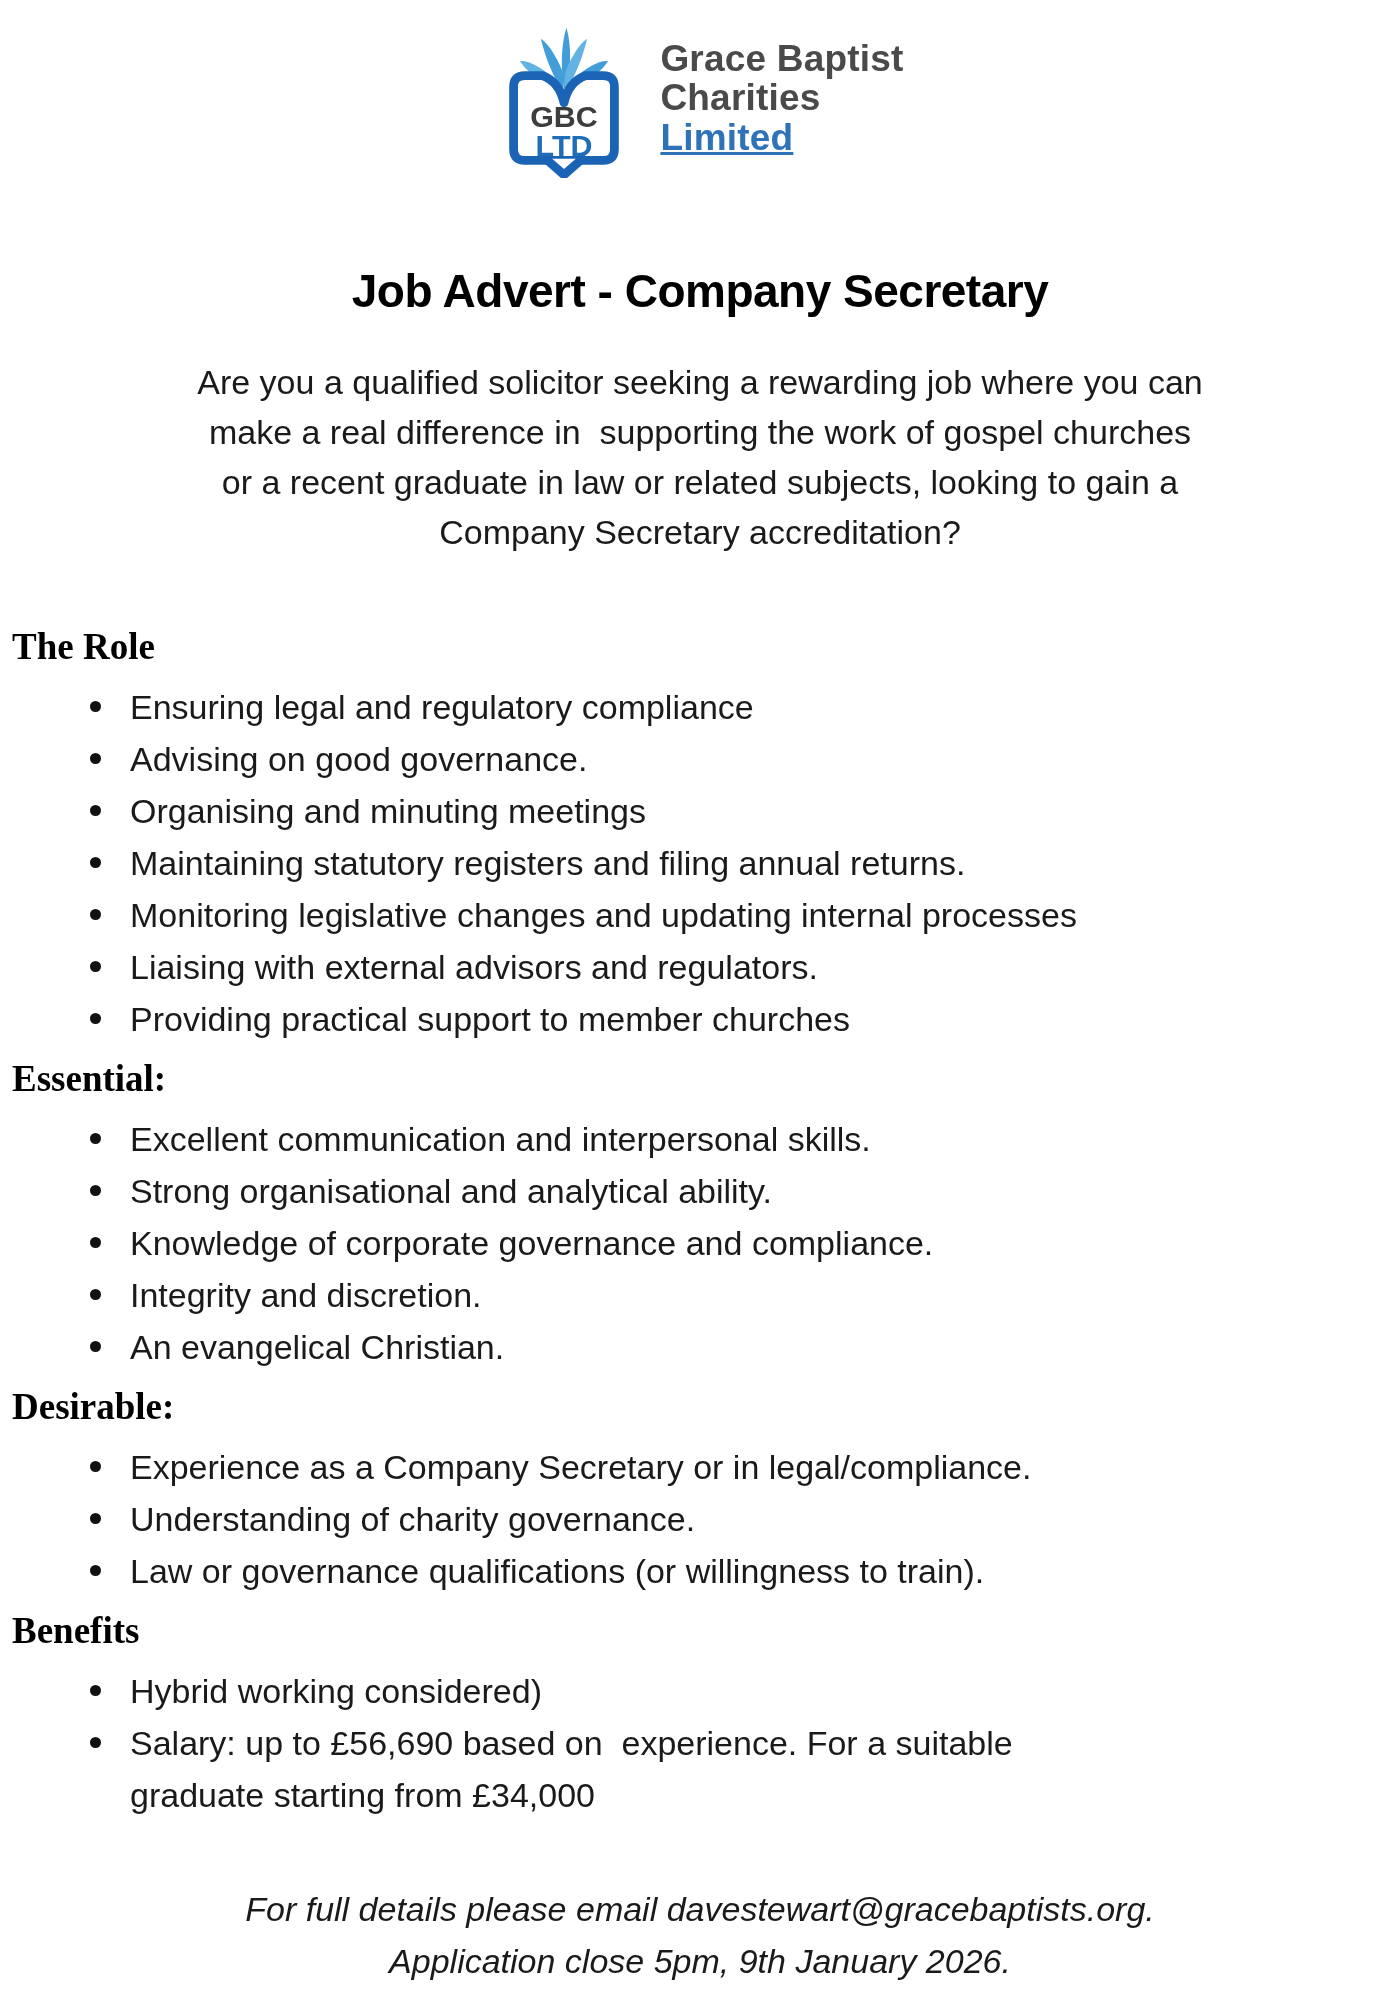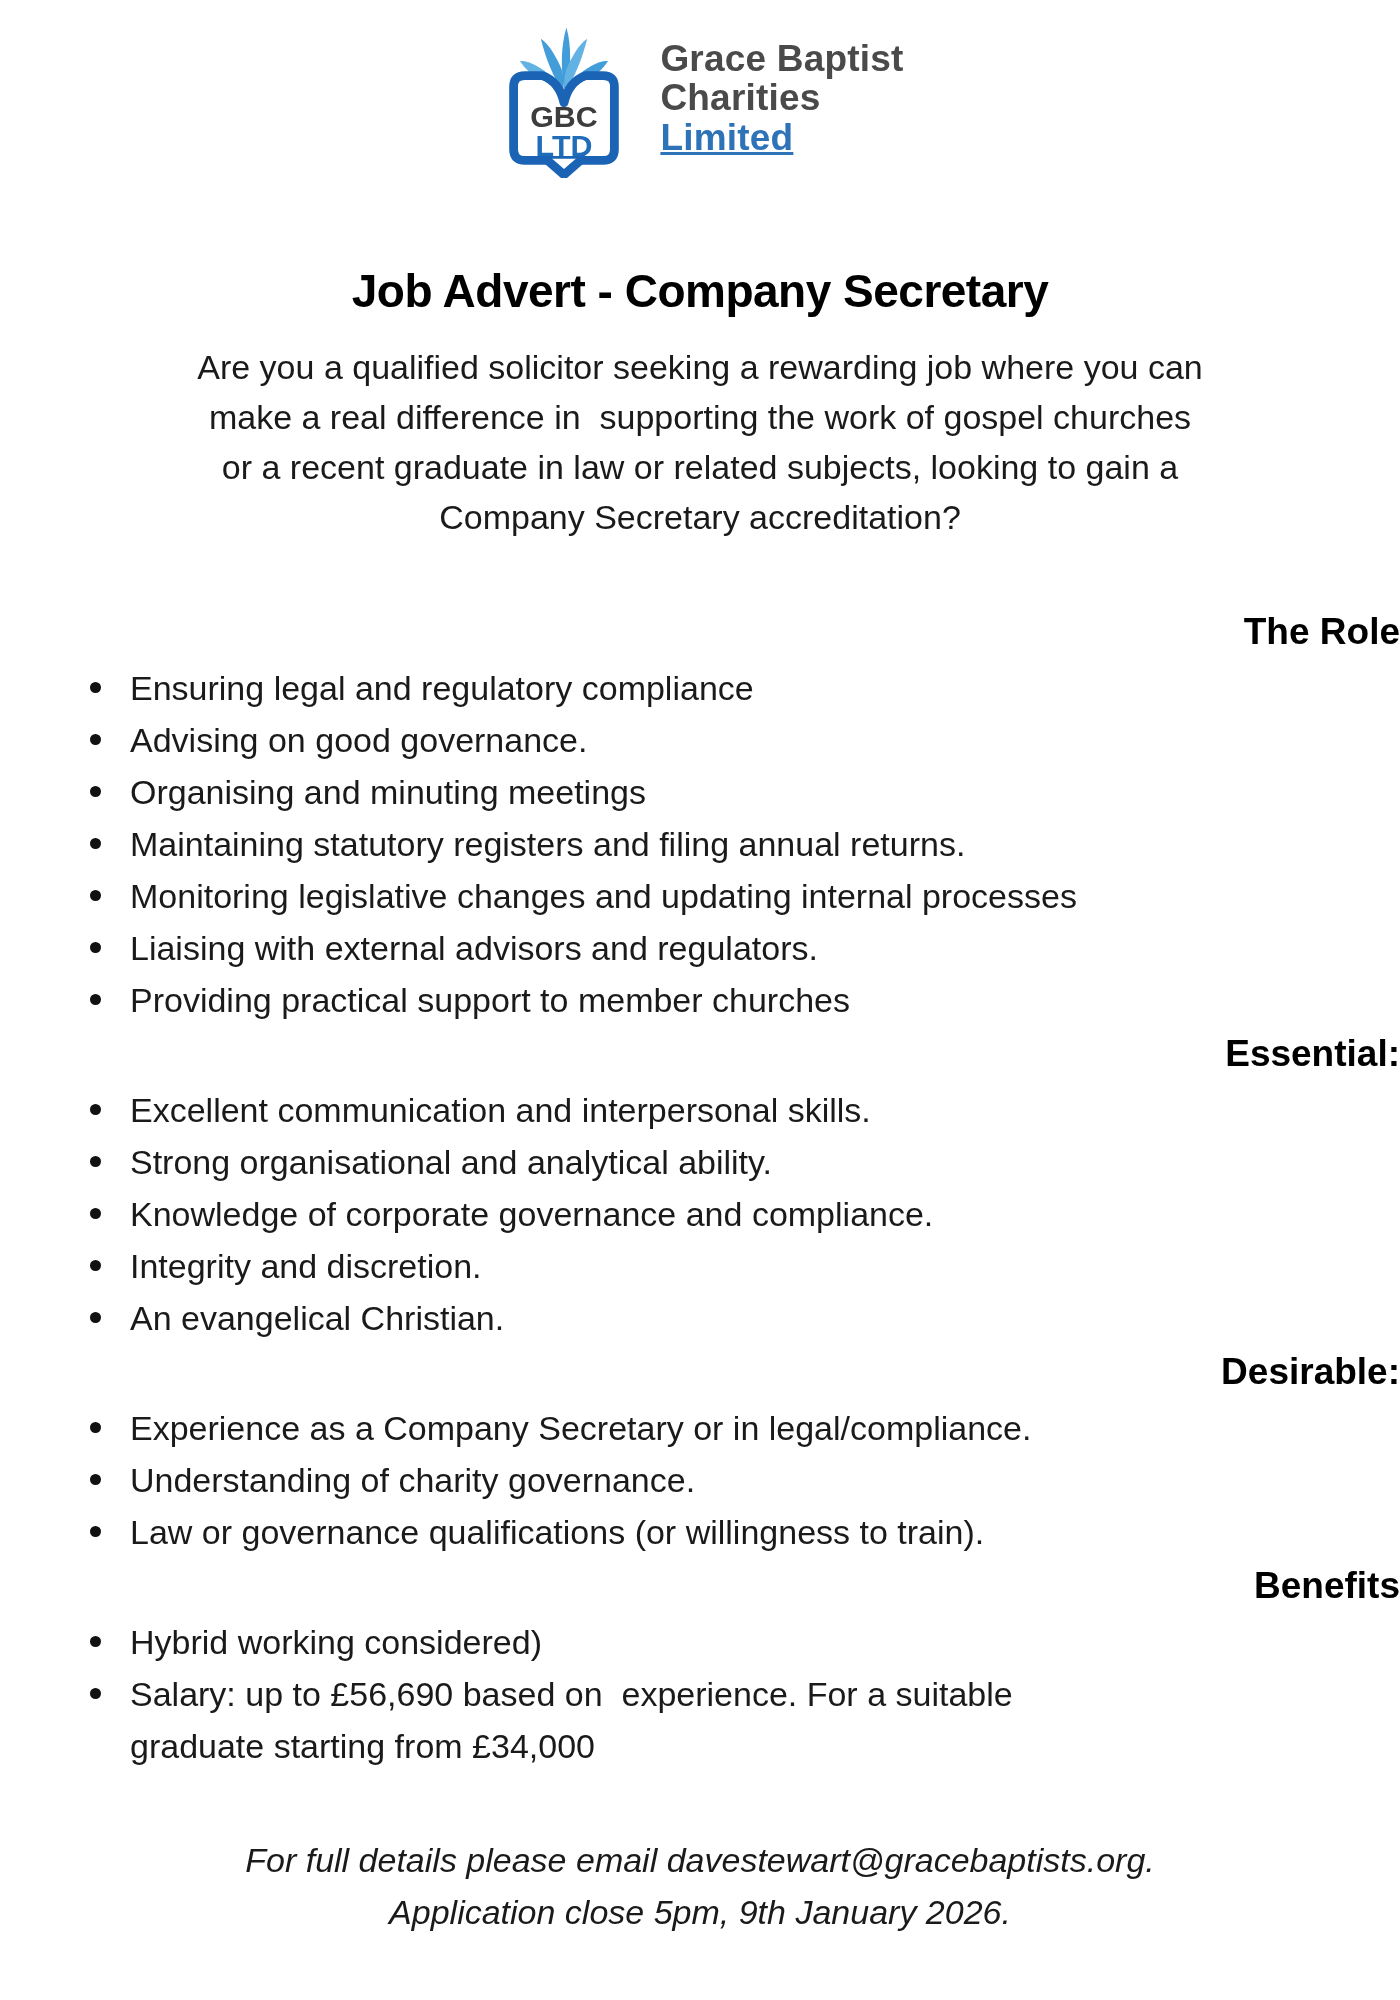--- a/index.html
+++ b/index.html
@@ -38,36 +38,37 @@
   .page-title {
     margin: 84px 0 0 0;
     text-align: center;
     font-size: 46px;
     line-height: 66px;
     font-weight: bold;
     color: #000000;
     letter-spacing: -0.5px;
   }
   .intro {
-    margin-top: 18px;
+    margin-top: 33px;
     text-align: center;
     font-size: 34px;
     line-height: 50px;
     color: #1a1a1a;
   }
   .intro-line { white-space: pre-wrap; }
 
   
   .section-heading {
-    margin: 0;
-    text-align: right;
+    margin: 12px;
+    text-align: left;
     font-size: 37px;
     line-height: 44px;
     font-weight: bold;
     color: #000000;
+    font-family: Liberation Serif, serif;
   }
   .section-heading.first { margin-top: 68px; }
 
   ul.bullet-list {
     list-style: none;
     margin: 8px 0 6px 0;
     padding: 0 32px 0 60px;
   }
   li.bullet-item {
     position: relative;

